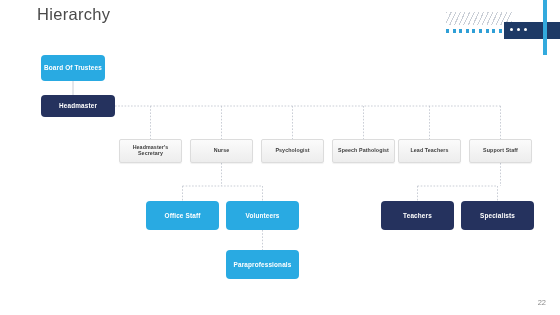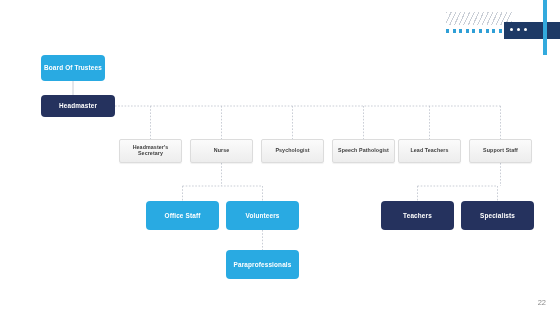--- a/index.html
+++ b/index.html
@@ -71,20 +71,21 @@
     color:#3d3d3d;border:1px solid #dcdcdc;border-radius:2px;
     font-size:5.3px;font-weight:700;letter-spacing:.1px;
     box-shadow:0 1px 1px rgba(0,0,0,.06);
   }
 </style>
 </head>
 <body>
 
 <div id="slide">
 
+  <div class="slide-title">Hierarchy</div>
 
   <div class="deco-hatch"></div>
   <div class="deco-dots"></div>
   <div class="deco-navy">
     <i class="d d1"></i>
     <i class="d d2"></i>
     <i class="d d3"></i>
   </div>
   <div class="deco-vbar"></div>
 

